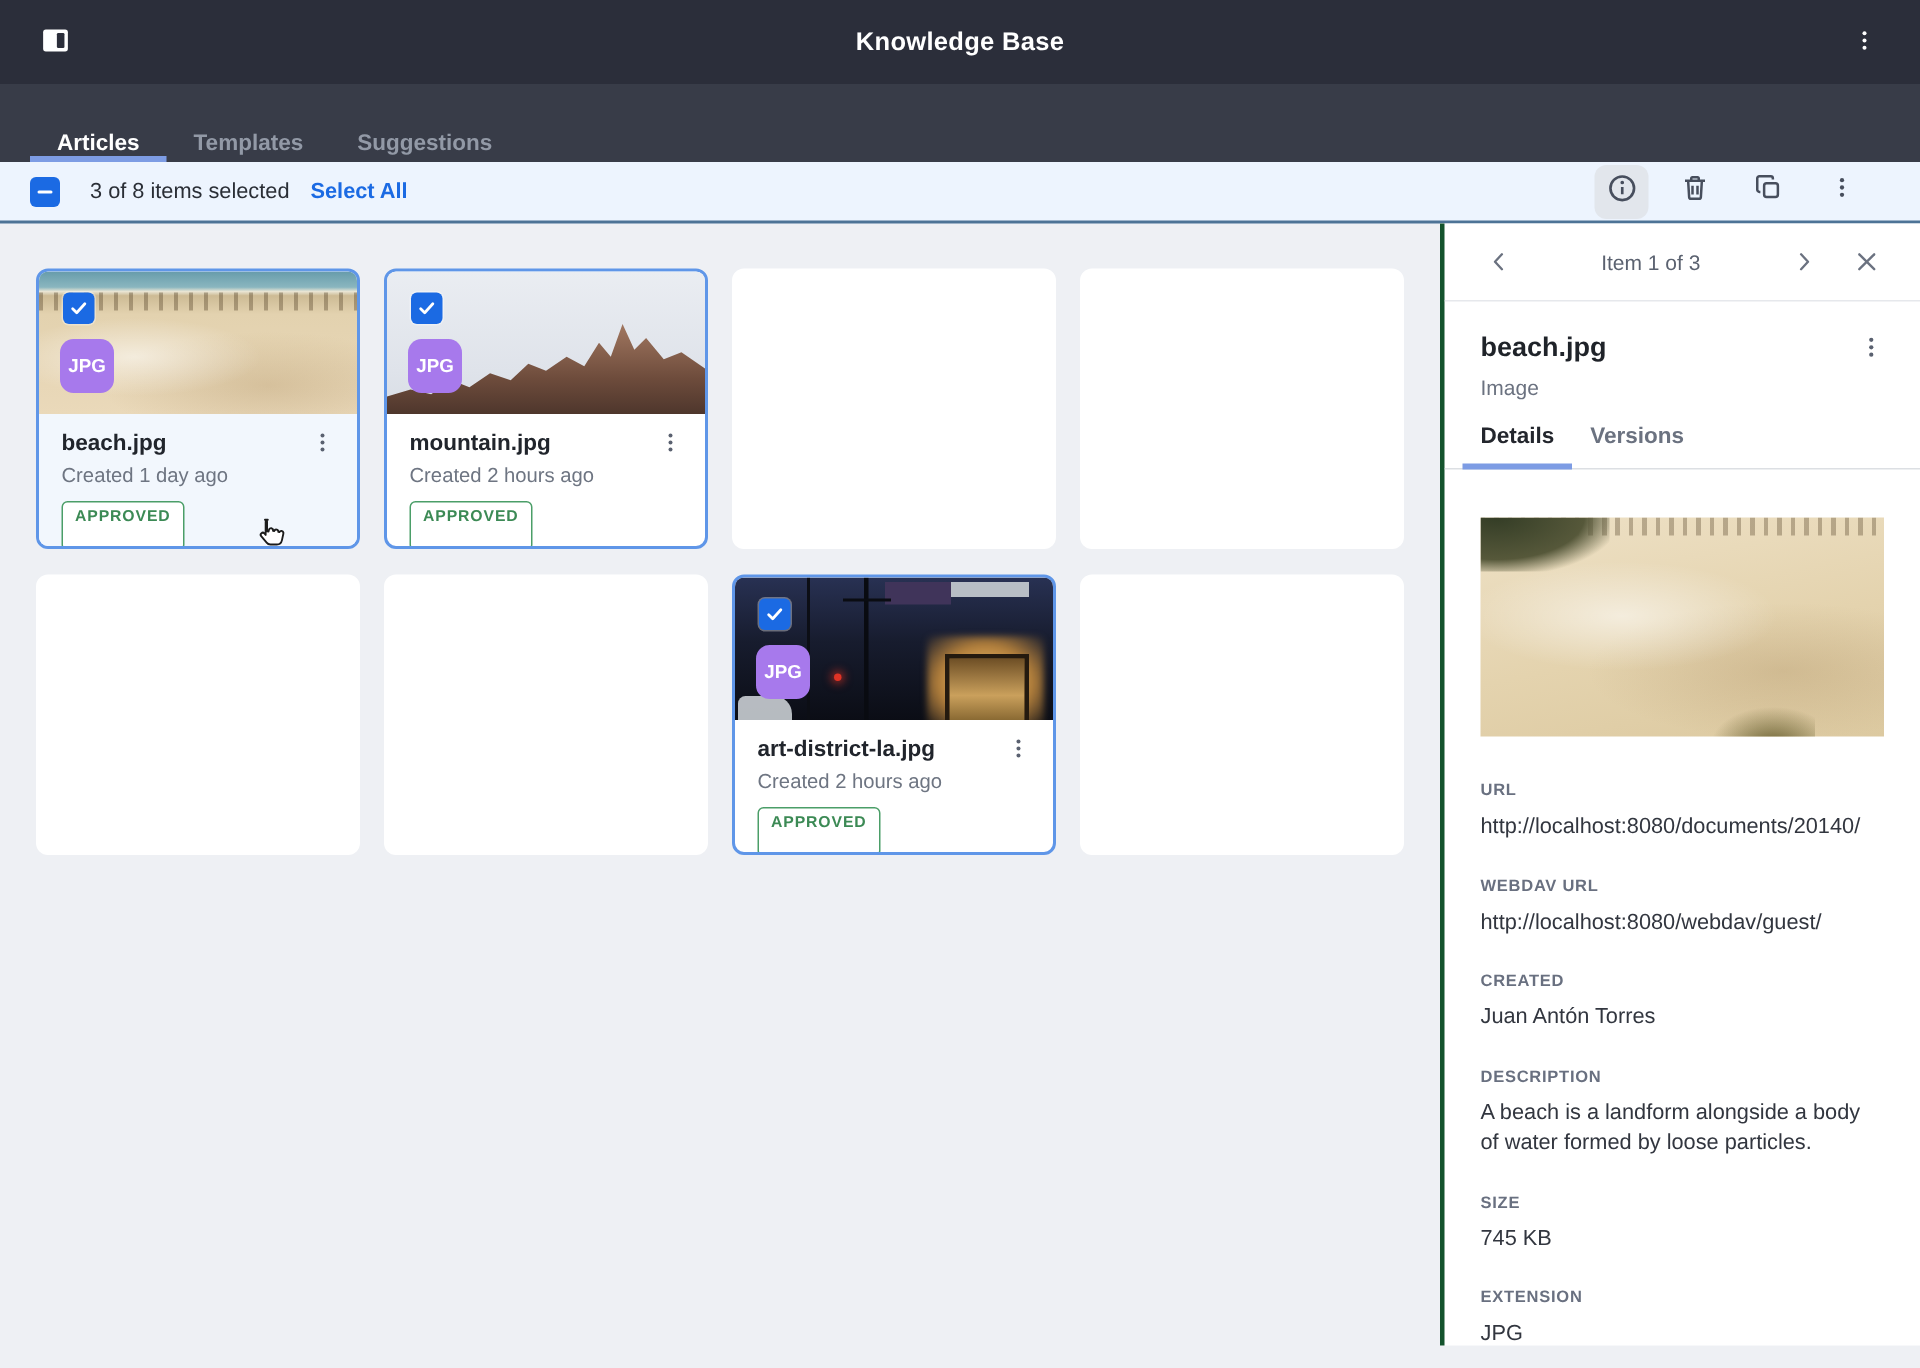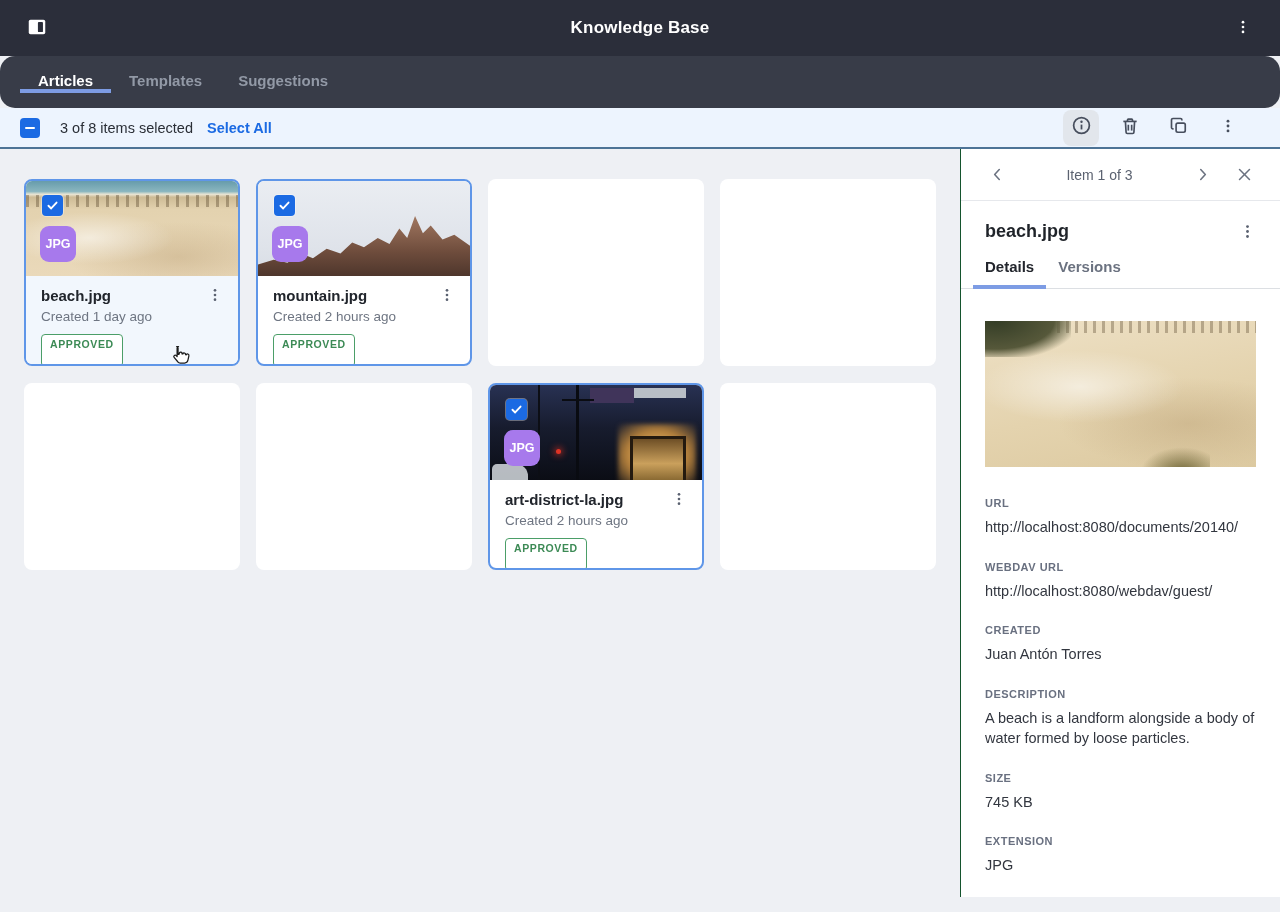--- a/index.html
+++ b/index.html
@@ -5,21 +5,21 @@
   * { margin:0; padding:0; box-sizing:border-box; }
   html,body { width:1280px; height:912px; overflow:hidden; font-family:"Liberation Sans", sans-serif; background:#eef0f4; }
 
   
   .topbar { position:relative; height:56px; background:#2b2e3a; display:flex; align-items:center; padding:0 20px; }
   .topbar .app-title { position:absolute; left:50%; transform:translateX(-50%); color:#fff; font-size:17px; font-weight:700; letter-spacing:.2px; }
   .iconbtn { display:flex; align-items:center; justify-content:center; width:34px; height:34px; border-radius:6px; cursor:pointer; background:transparent; border:none; }
   .topbar .spacer { flex:1; }
 
   
-  .tabsrow { height:52px; background:#383c48; display:flex; align-items:center; padding-left:20px;border-radius:15px; }
+  .tabsrow { height:52px; background:#383c48; display:flex; align-items:flex-end; padding-left:20px; }
   .tab { display:flex; align-items:center; padding:0 18px; font-size:15px; color:#9299a6; font-weight:600; border-bottom:4px solid transparent; cursor:pointer; }
   .tab.active { color:#ffffff; border-bottom-color:#7d9ce4; }
 
   
   .selbar { height:41px; background:#edf4fe; border-bottom:2px solid #4d7396; display:flex; align-items:center; padding:0 20px; }
   .checkbox { width:20px; height:20px; border-radius:4px; background:#1b6ae3; display:flex; align-items:center; justify-content:center; flex:0 0 auto; cursor:pointer; }
   .checkbox .minus { width:10px; height:2px; background:#fff; border-radius:1px; }
   .sel-status { margin-left:20px; font-size:14.5px; color:#2a2e36; }
   .sel-all { margin-left:14px; font-size:14.5px; color:#1b6ae3; font-weight:700; cursor:pointer; text-decoration:none; }
   .selbar .spacer { flex:1; }
@@ -59,21 +59,21 @@
   .thumb-art .sign-purple { position:absolute; top:3px; left:100px; width:44px; height:15px; background:#40345a; }
   .thumb-art .glow { position:absolute; right:6px; bottom:-6px; width:78px; height:62px; background:radial-gradient(ellipse at center,#eec87f 0%, #b5813c 55%, rgba(60,40,20,0) 100%); filter:blur(2px); }
   .thumb-art .store { position:absolute; right:16px; bottom:0; width:56px; height:44px; background:linear-gradient(180deg,#6e4f26 0%,#caa05c 60%,#8a6a33 100%); border:3px solid #241a0f; border-bottom:none; }
   .thumb-art .pole1 { position:absolute; left:86px; top:0; width:3px; height:100%; background:#090b11; }
   .thumb-art .pole2 { position:absolute; left:48px; top:0; width:2px; height:100%; background:#0c0e15; }
   .thumb-art .crossarm { position:absolute; left:72px; top:14px; width:32px; height:2px; background:#0a0c12; }
   .thumb-art .redlight { position:absolute; left:66px; bottom:26px; width:5px; height:5px; border-radius:50%; background:#e03325; box-shadow:0 0 6px 2px rgba(224,51,37,.6); }
   .thumb-art .car { position:absolute; left:2px; bottom:0; width:36px; height:16px; background:#c6cacf; border-radius:5px 12px 0 0; opacity:.92; }
 
   
-  .panel { width:384px; background:#fff; border-left:1px solid #14532d; overflow:hidden; }
+  .panel { width:384px; background:#fff; border-left:3px solid #14532d; overflow:hidden; }
   .panel-header { height:52px; display:flex; align-items:center; padding:0 22px; border-bottom:1px solid #e6e8ec; }
   .pager-label { flex:1; text-align:center; font-size:14px; color:#5b6270; }
   .pheader-icon { color:#6b7280; cursor:pointer; display:flex; align-items:center; justify-content:center; width:28px; height:28px; }
   .close-btn { margin-left:14px; }
   .panel-title-row { display:flex; justify-content:space-between; align-items:center; padding:20px 24px 0; }
   .panel-title { font-size:18px; font-weight:700; color:#1f2329; }
   .panel-subtitle { padding:8px 24px 0; font-size:14px; color:#6b7280; }
   .panel-tabs { display:flex; padding:0 12px; margin-top:16px; border-bottom:1px solid #dcdfe3; }
   .ptab { padding:0 12px 10px; font-size:15px; font-weight:700; color:#6b7280; border-bottom:4px solid transparent; margin-bottom:-1px; cursor:pointer; }
   .ptab.active { color:#23262d; border-bottom-color:#7d9ce4; }
@@ -307,20 +307,21 @@
     <div class="panel-title-row">
       <div class="panel-title">beach.jpg</div>
       <div class="kebab">
         <svg width="17" height="17" viewBox="0 0 24 24" fill="#5a6170">
             <circle cx="12" cy="5" r="2"></circle>
             <circle cx="12" cy="12" r="2"></circle>
             <circle cx="12" cy="19" r="2"></circle>
           </svg>
       </div>
     </div>
+    <div class="panel-subtitle">Image</div>
 
     <div class="panel-tabs">
       <div class="ptab active">Details</div>
       <div class="ptab">Versions</div>
     </div>
 
     <div class="preview">
       <div class="speckle"></div>
         <div class="veg"></div>
         <div class="dirt"></div>

